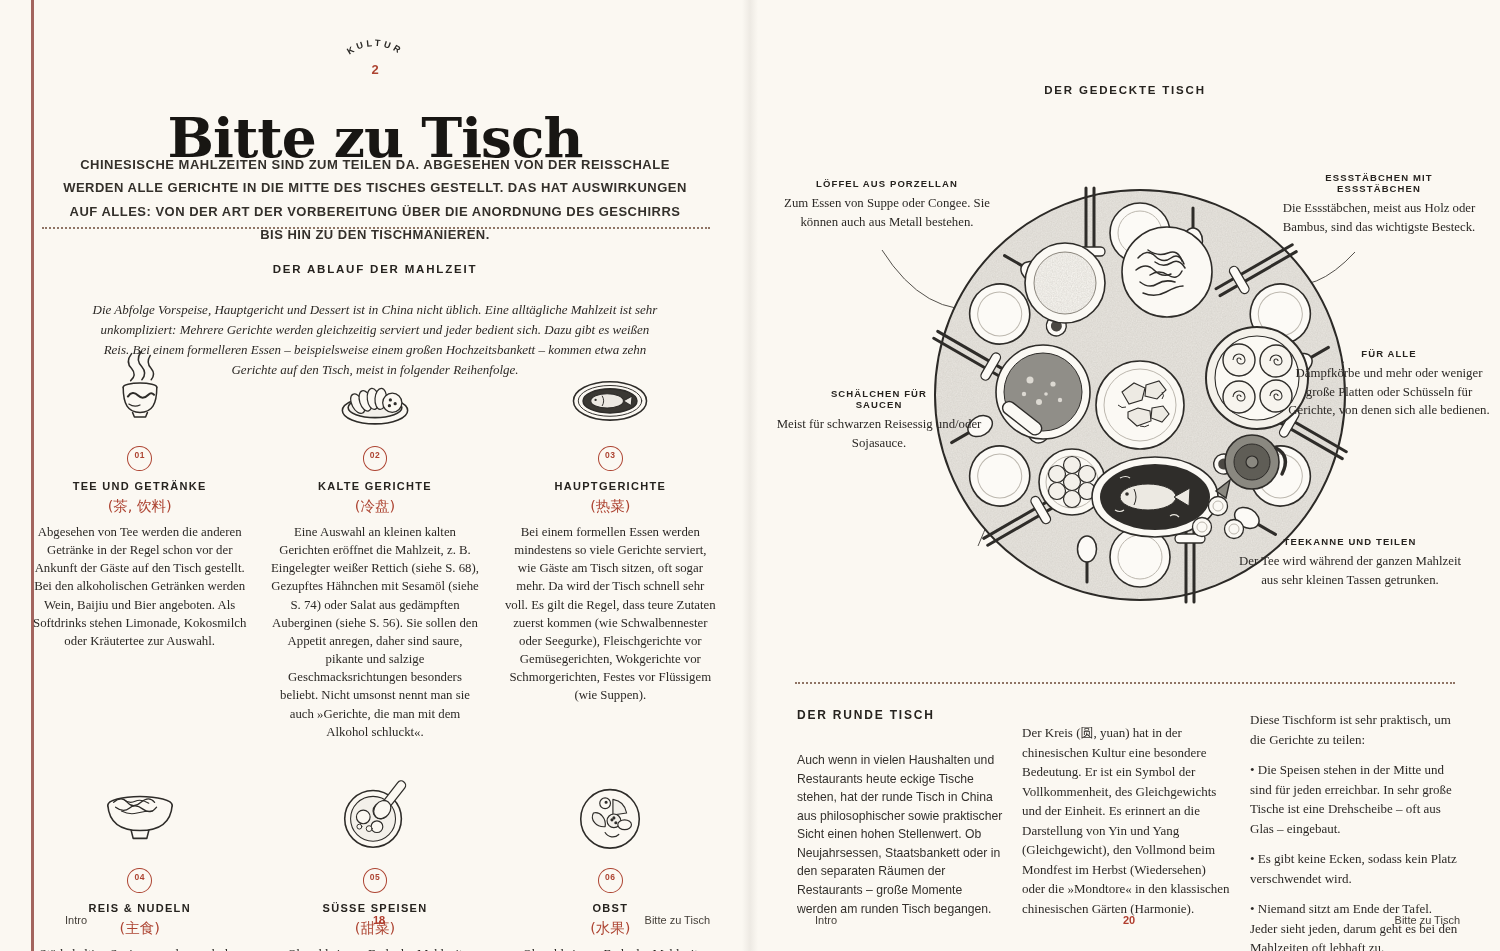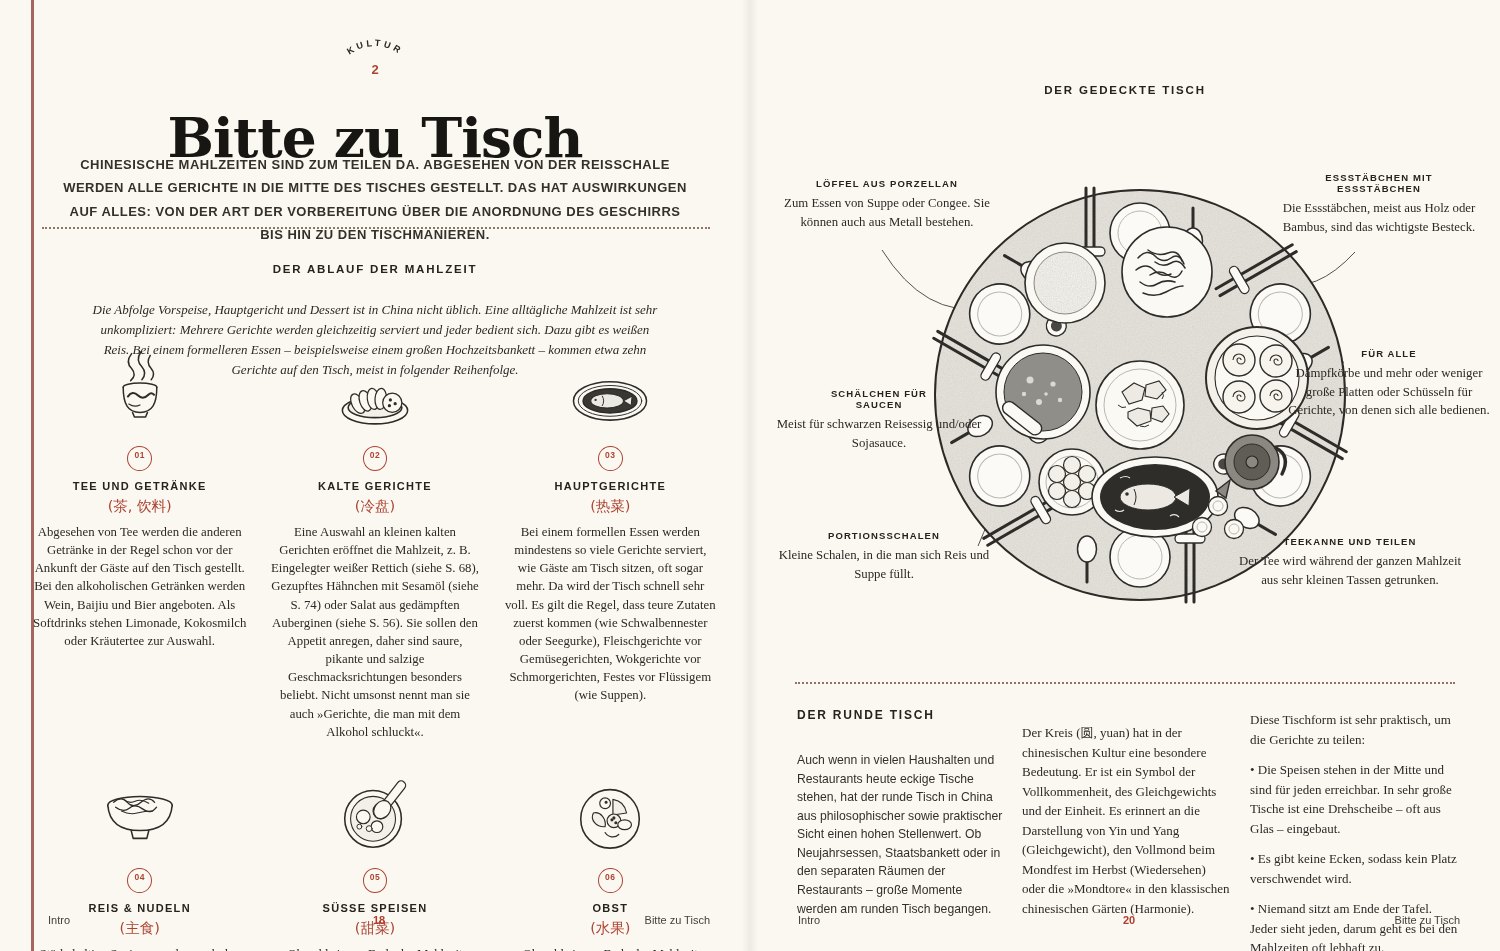--- a/index.html
+++ b/index.html
@@ -9,21 +9,21 @@
   #page-left{left:0;}
   #page-right{left:750px;}
   .gutter{position:absolute;left:742px;top:0;width:16px;height:951px;
     background:linear-gradient(90deg,rgba(60,50,40,0) 0%,rgba(60,50,40,0.07) 50%,rgba(60,50,40,0) 100%);}
   .spine-line{position:absolute;left:31px;top:0;width:3px;height:951px;background:#8d4038;opacity:.8;}
 
   
   .caps-head{font-family:"Liberation Sans",sans-serif;font-weight:700;font-size:11.5px;
     letter-spacing:1.8px;color:#26231f;}
   .dotted-rule{position:absolute;height:0;border-top:2px dotted #8f7465;}
-  .footer-sec{position:absolute;left:48px;bottom:25px;font:400 11px "Liberation Sans",sans-serif;color:#45403a;margin-top:33px;}
+  .footer-sec{position:absolute;left:65px;bottom:25px;font:400 11px "Liberation Sans",sans-serif;color:#45403a;margin-top:33px;}
   .footer-page{position:absolute;left:0;right:0;bottom:25px;text-align:center;
     font:700 11px "Liberation Sans",sans-serif;color:#b03d2e;padding-left:8px;}
   .footer-chap{position:absolute;right:40px;bottom:25px;font:400 11px "Liberation Sans",sans-serif;color:#45403a;}
 
   
   .kicker{position:absolute;top:26px;left:0;right:0;text-align:center;}
   .kicker svg{display:block;margin:0 auto;}
   .kicker-num{margin-top:-16px;font:700 13px "Liberation Sans",sans-serif;color:#ad4432;}
   .title{position:absolute;top:68px;left:0;right:0;text-align:center;
     font-family:"DejaVu Serif",serif;font-weight:800;font-size:55px;letter-spacing:-1px;color:#181613;}
@@ -401,24 +401,20 @@
       <div class="lb">Die Essstäbchen, meist aus Holz oder Bambus, sind das wichtigste Besteck.</div>
     </div>
     <div class="tbl-label lab-all">
       <div class="lt">FÜR ALLE</div>
       <div class="lb">Dämpfkörbe und mehr oder weniger große Platten oder Schüsseln für Gerichte, von denen sich alle bedienen.</div>
     </div>
     <div class="tbl-label lab-sauce">
       <div class="lt">SCHÄLCHEN FÜR SAUCEN</div>
       <div class="lb">Meist für schwarzen Reisessig und/oder Sojasauce.</div>
     </div>
-    <div class="tbl-label lab-portion">
-      <div class="lt">PORTIONSSCHALEN</div>
-      <div class="lb">Kleine Schalen, in die man sich Reis und Suppe füllt.</div>
-    </div>
     <div class="tbl-label lab-tea">
       <div class="lt">TEEKANNE UND TEILEN</div>
       <div class="lb">Der Tee wird während der ganzen Mahlzeit aus sehr kleinen Tassen getrunken.</div>
     </div>
 
     <div class="dotted-rule rule-right"></div>
 
     <div class="rt-head caps-head">DER RUNDE TISCH</div>
     <p class="rt-col1">Auch wenn in vielen Haushalten und Restaurants heute eckige Tische stehen, hat der runde Tisch in China aus philosophischer sowie praktischer Sicht einen hohen Stellenwert. Ob Neujahrsessen, Staatsbankett oder in den separaten Räumen der Restaurants – große Momente werden am runden Tisch begangen.</p>
     <p class="rt-col2">Der Kreis (圆, yuan) hat in der chinesischen Kultur eine besondere Bedeutung. Er ist ein Symbol der Vollkommenheit, des Gleichgewichts und der Einheit. Es erinnert an die Darstellung von Yin und Yang (Gleichgewicht), den Vollmond beim Mondfest im Herbst (Wiedersehen) oder die »Mondtore« in den klassischen chinesischen Gärten (Harmonie).</p>

